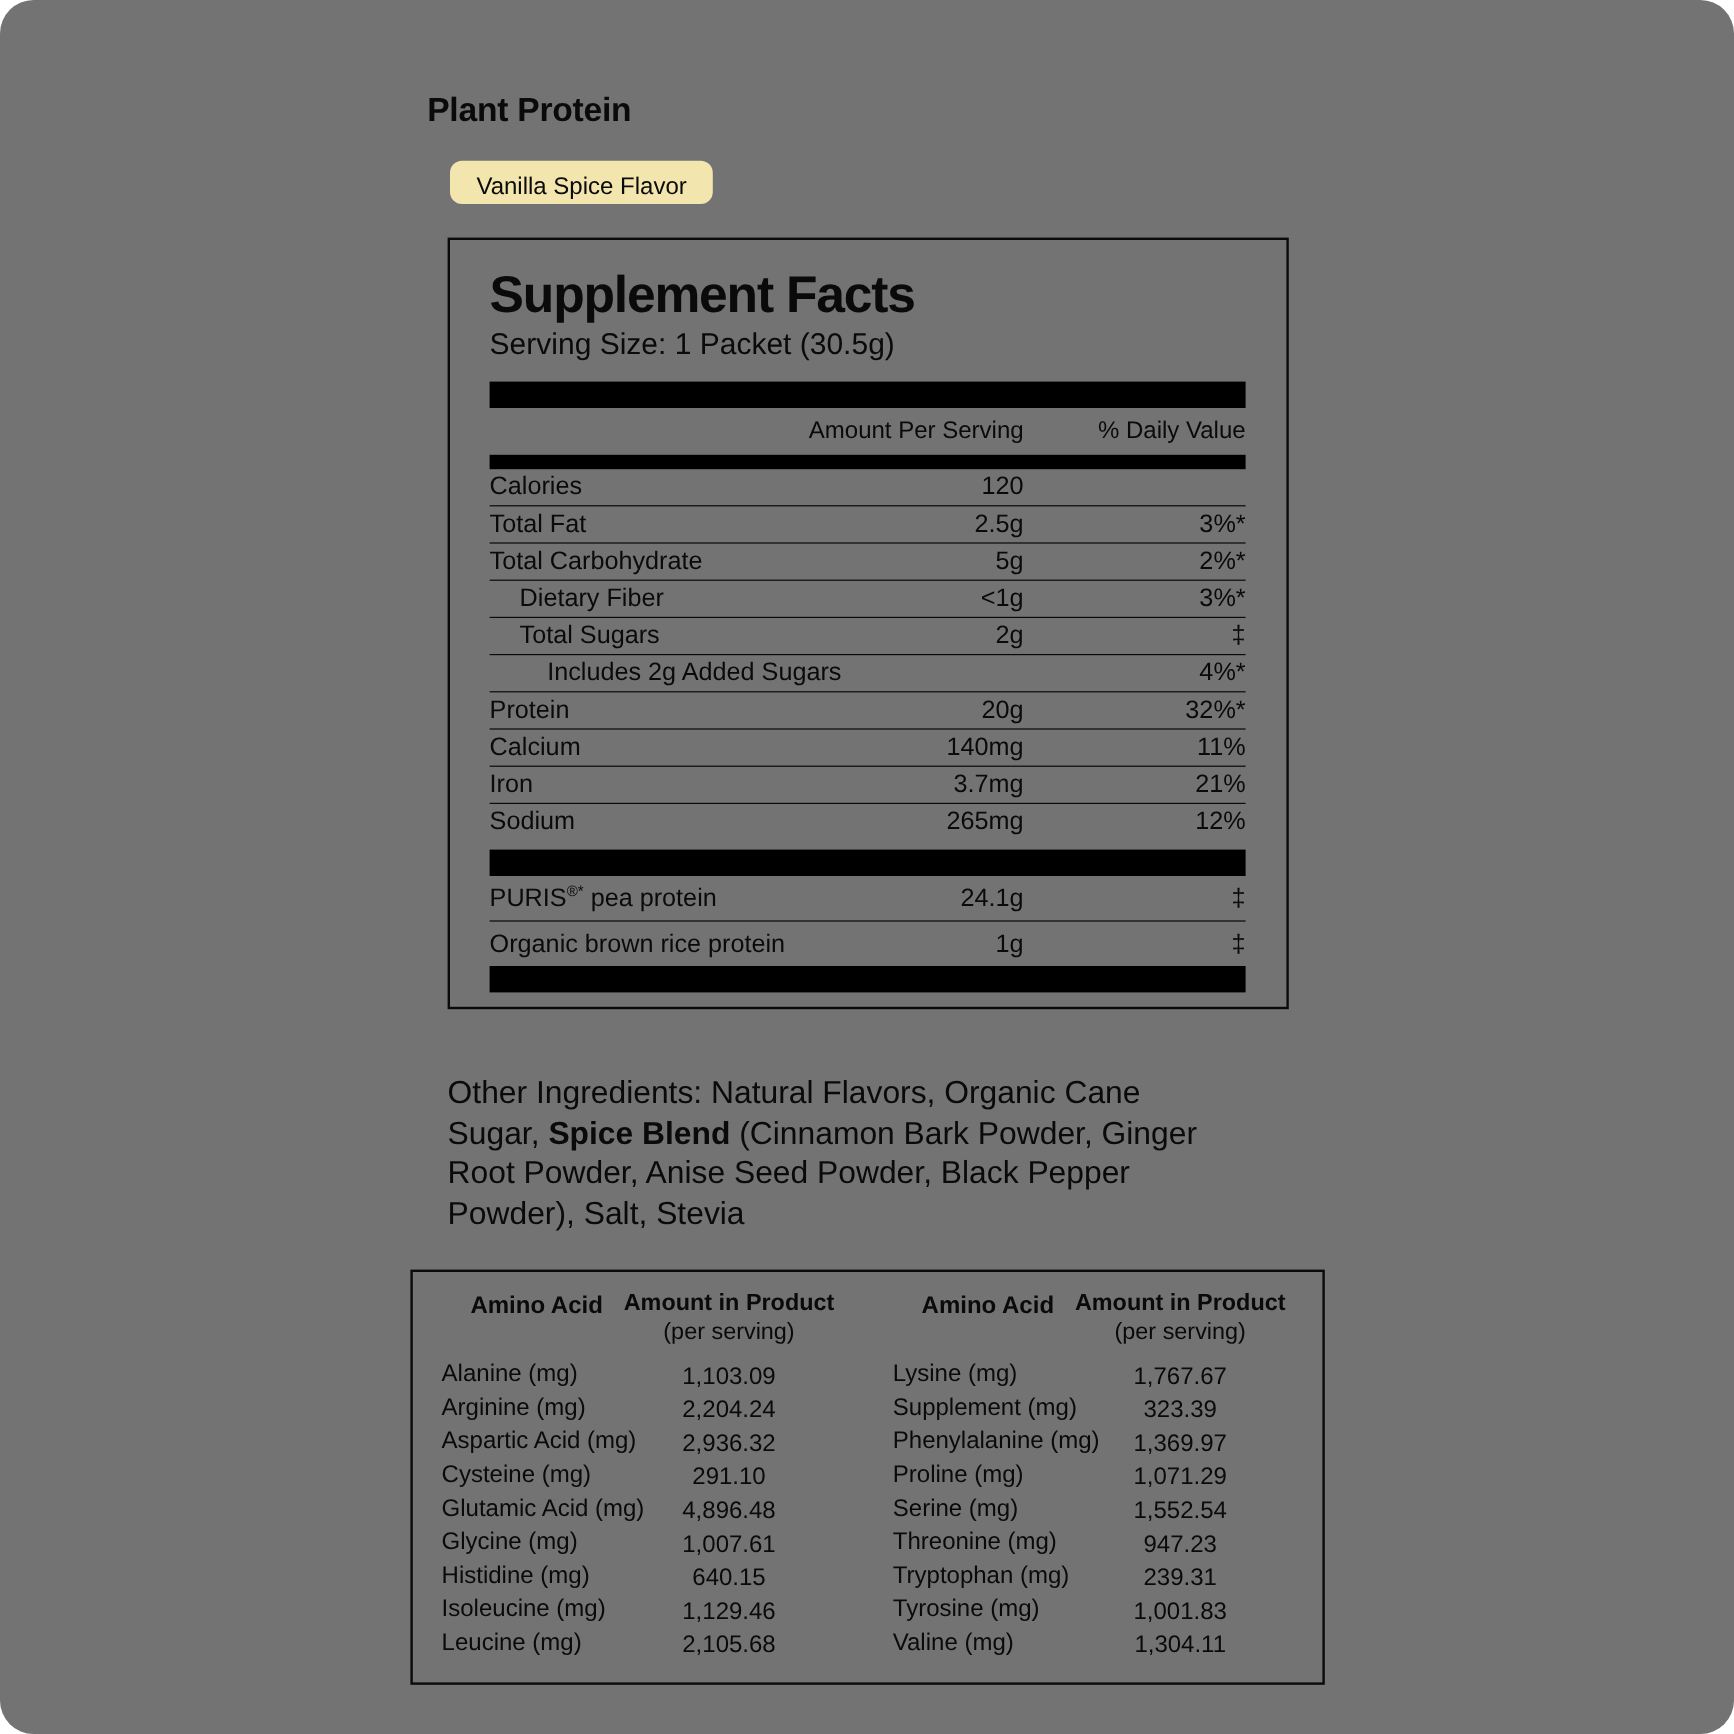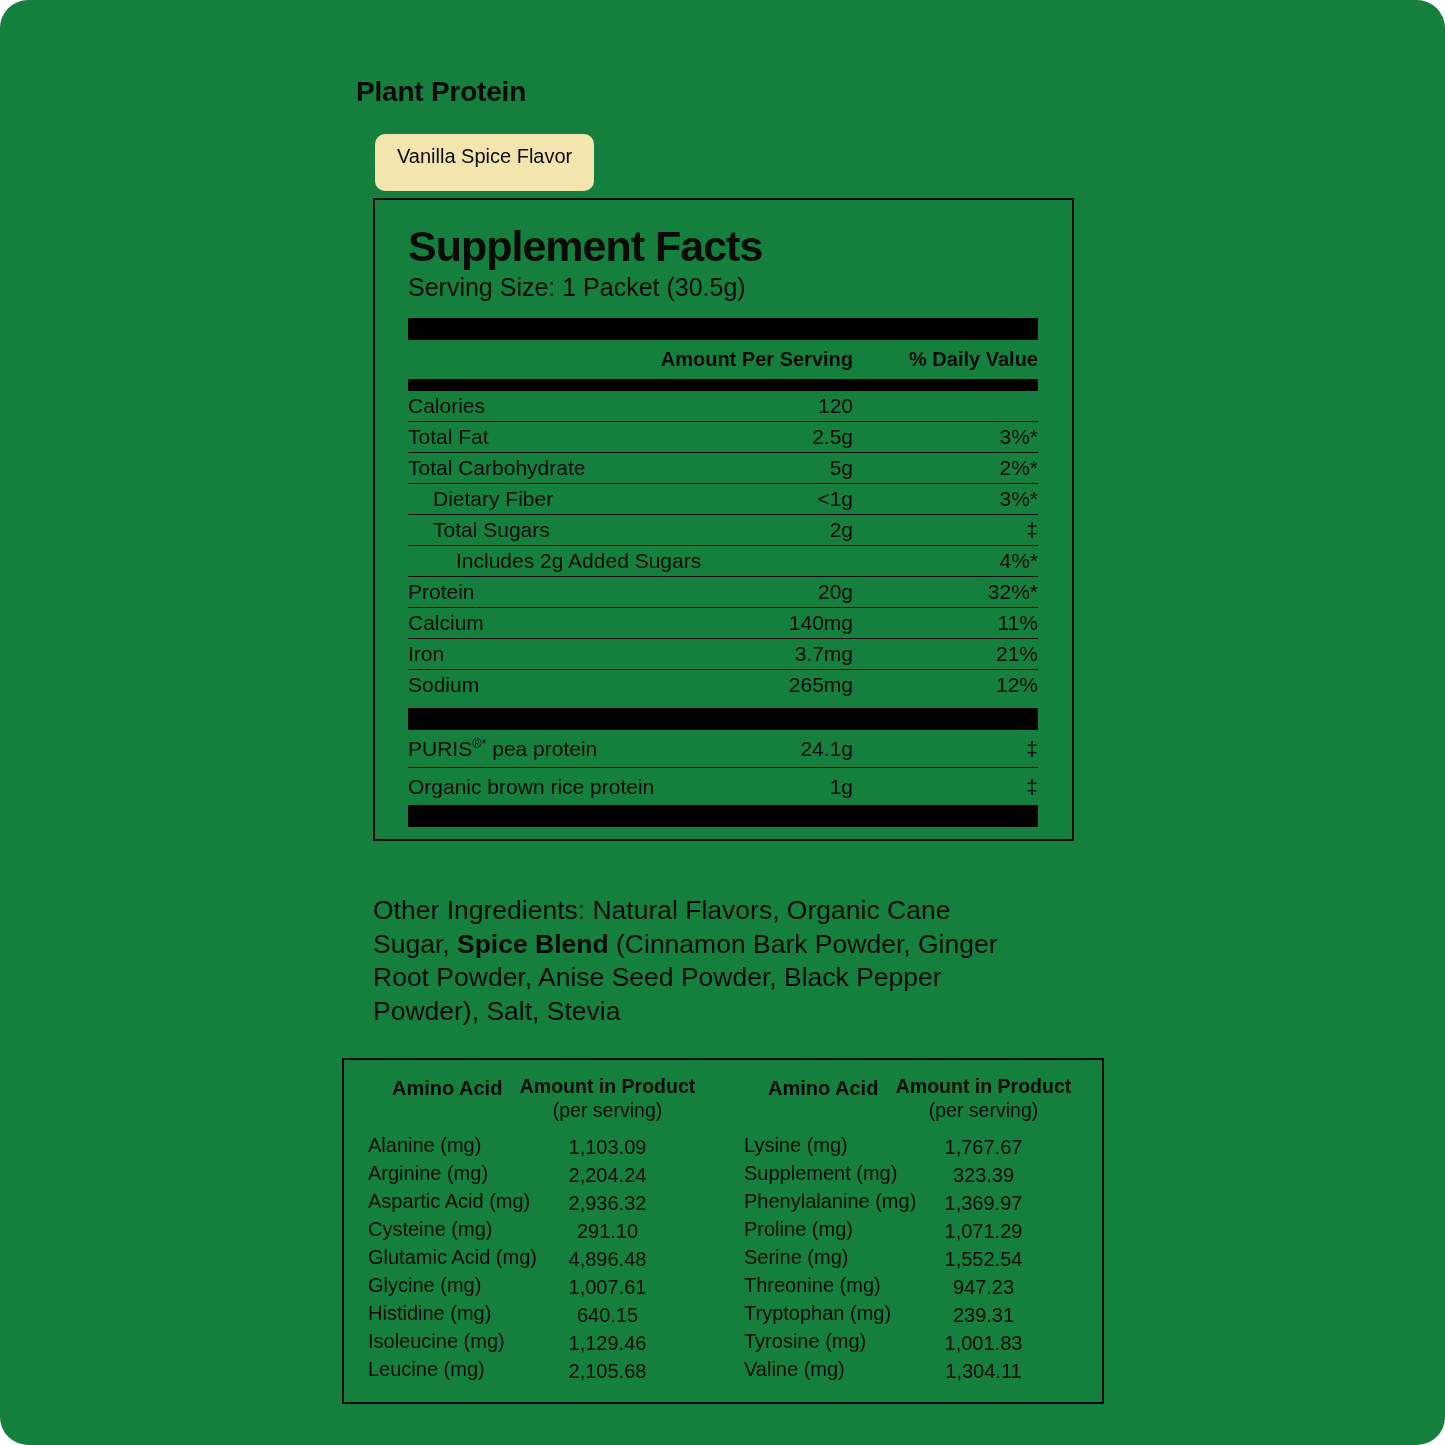--- a/index.html
+++ b/index.html
@@ -1,36 +1,36 @@
 <!DOCTYPE html>
 <html><head>
 <meta charset="utf-8">
 <style>
   html,body{margin:0;padding:0;background:#ffffff;}
   body{font-family:"Liberation Sans", sans-serif;color:#0a0a0a;
        -webkit-font-smoothing:antialiased;}
-  .card{position:relative;width:1445px;height:1445px;background:#15803d;
+  .card{position:relative;width:1445px;height:1445px;background:#737373;
         border-radius:28px;overflow:hidden;}
 
   
   .title{position:absolute;left:356px;top:76px;margin:0;font-size:28px;
          font-weight:bold;letter-spacing:-0.2px;}
-  .badge{position:absolute;left:375px;top:134px;height:57px;line-height:44px;
+  .badge{position:absolute;left:375px;top:134px;height:36px;line-height:44px;
          padding:0 22px;background:#F2E5AD;border-radius:10px;font-size:20px;}
 
   
   .facts{position:absolute;left:373px;top:198px;width:701px;box-sizing:border-box;
          border:2px solid #0a0a0a;padding:24px 34px 12px 33px;}
   .sf-title{margin:0;font-size:43px;font-weight:bold;letter-spacing:-1px;line-height:1.05;}
   .serving{font-size:25px;margin-top:4px;}
   .bar{background:#000;}
   .bar.thick{height:22px;}
   .bar.thin{height:12px;}
   .bar.mt{margin-top:16px;}
-  .sf-header{display:flex;align-items:flex-start;font-weight:bold;font-size:20px;
+  .sf-header{display:flex;align-items:flex-start;font-weight:normal;font-size:20px;
              padding:8px 0;}
   .sf-header .sp{flex:1;}
   .h-dv{width:185px;text-align:right;}
   .s-row{display:flex;align-items:center;height:30px;font-size:21px;
          border-bottom:1.5px solid #0a0a0a;}
   .s-row:last-child{border-bottom:none;}
   .s-label{flex:1;white-space:nowrap;}
   .s-label.i1{padding-left:25px;}
   .s-label.i2{padding-left:48px;}
   .s-amount{text-align:right;white-space:nowrap;}

